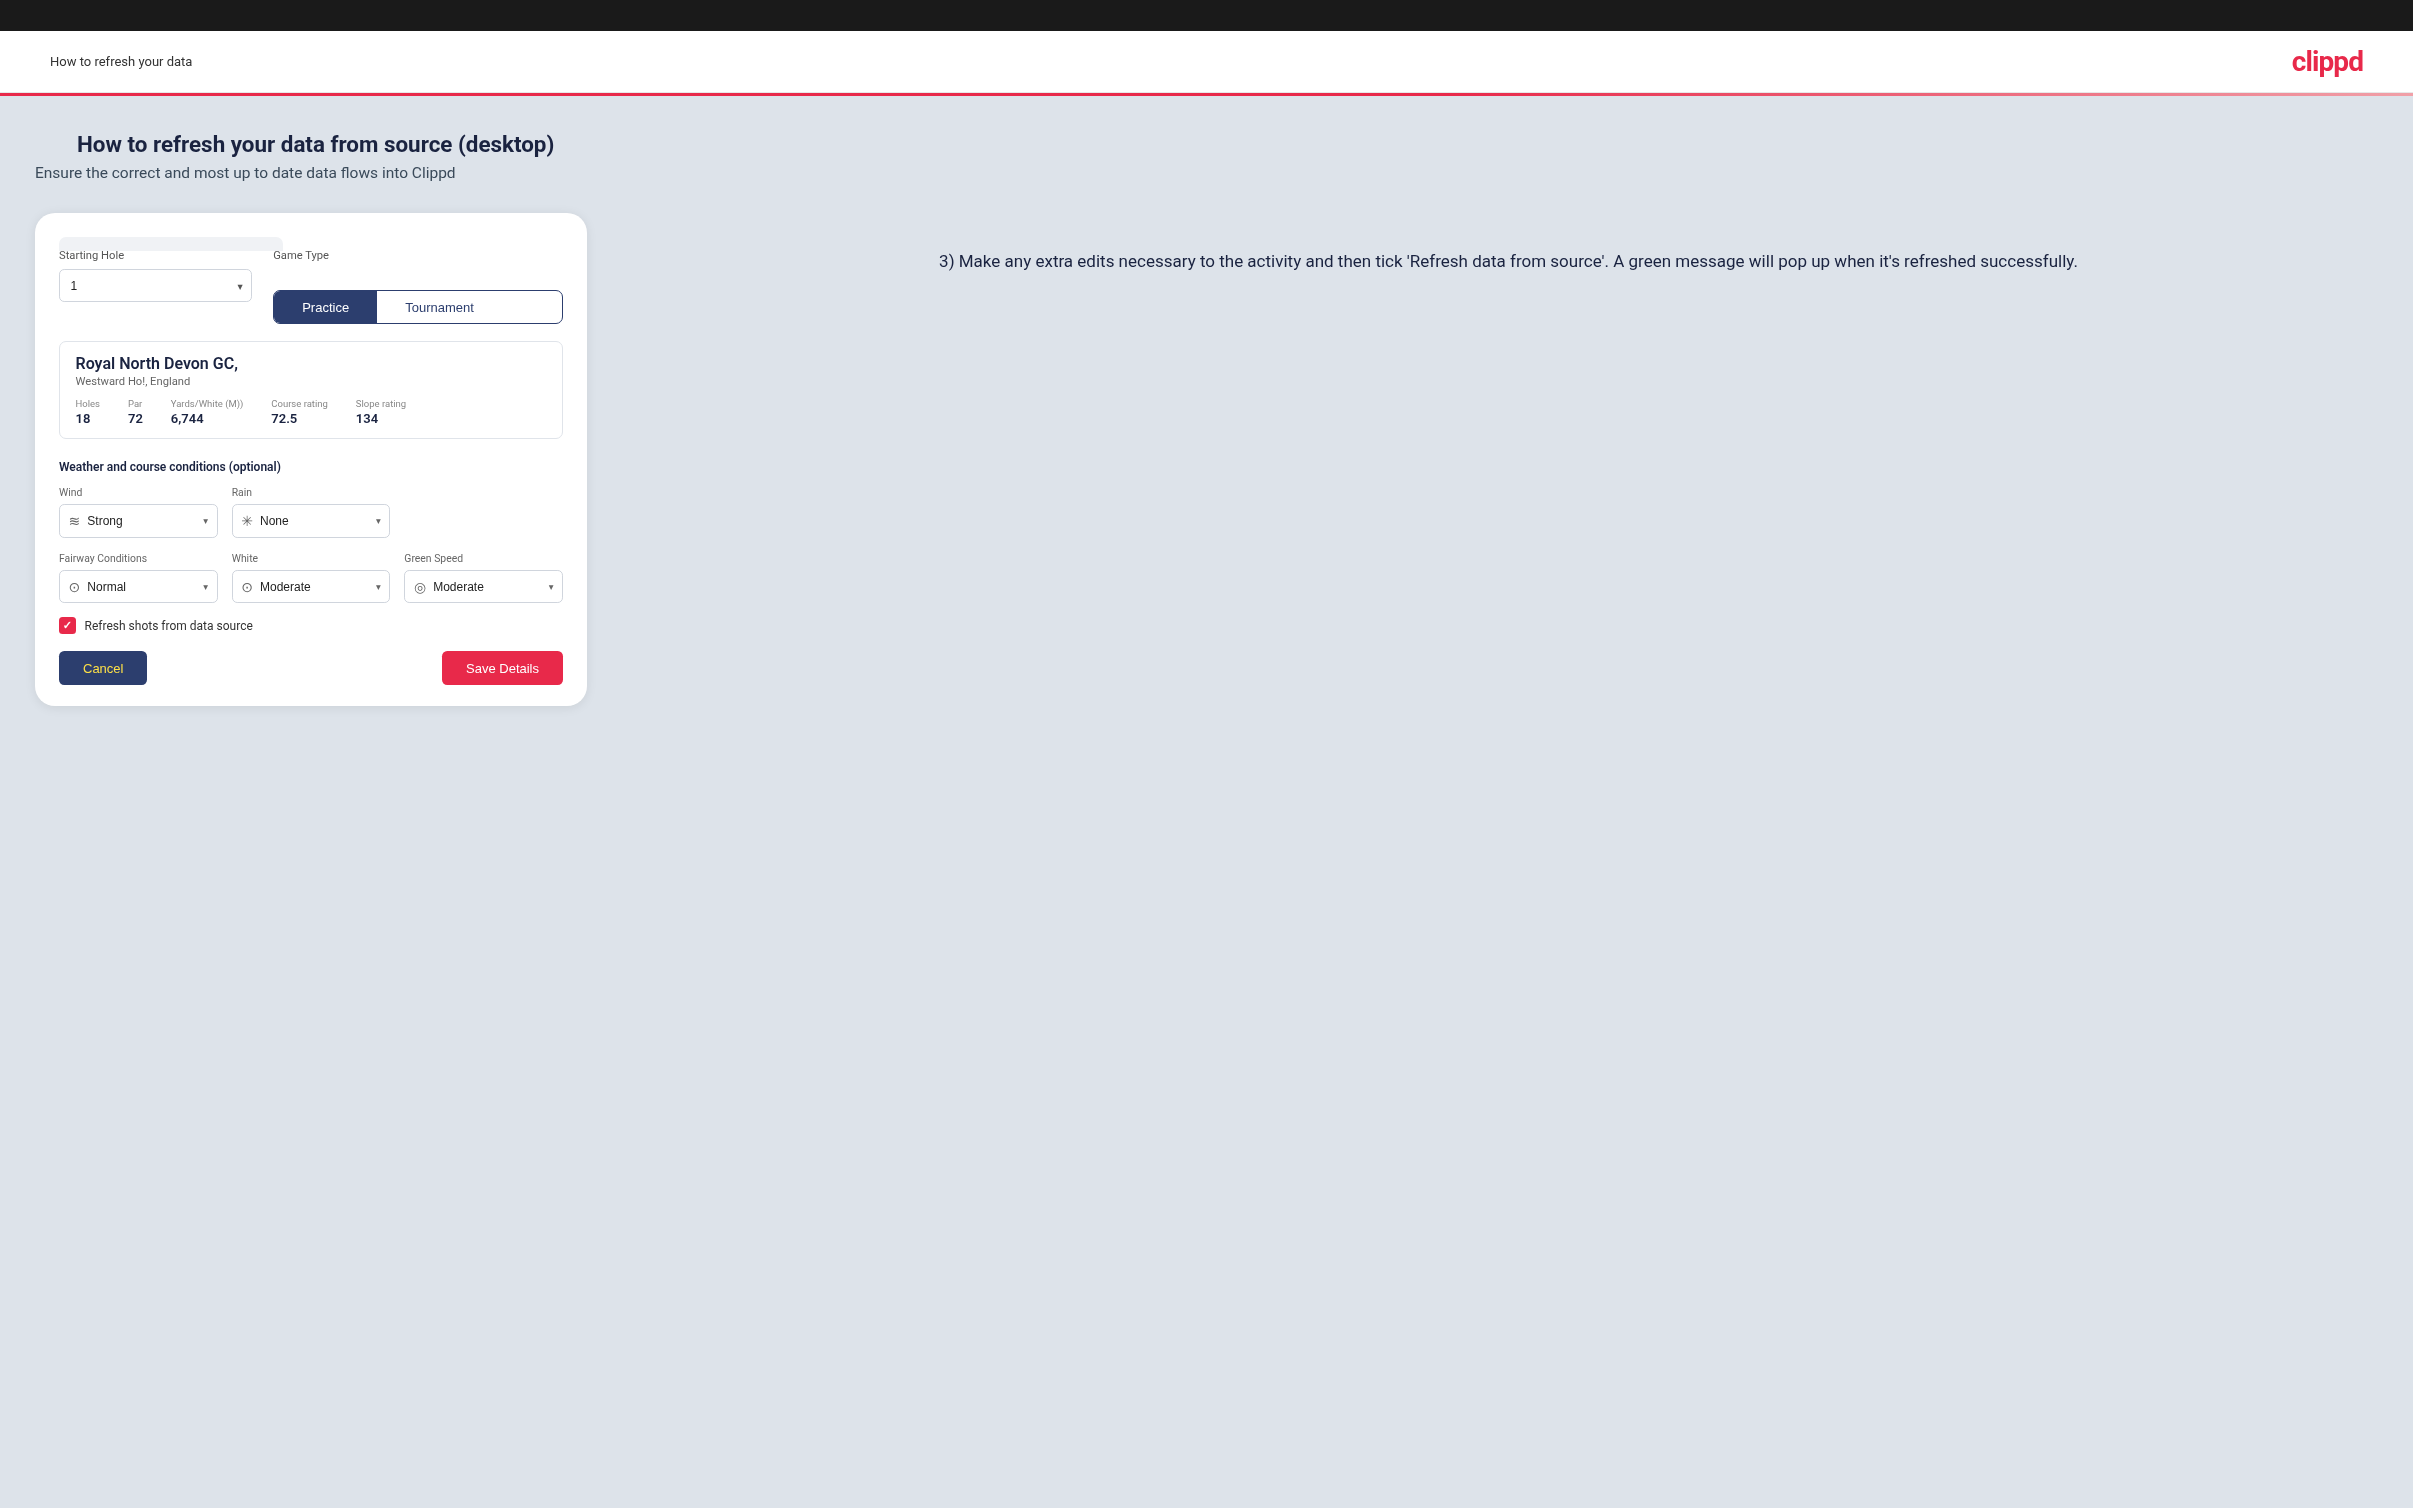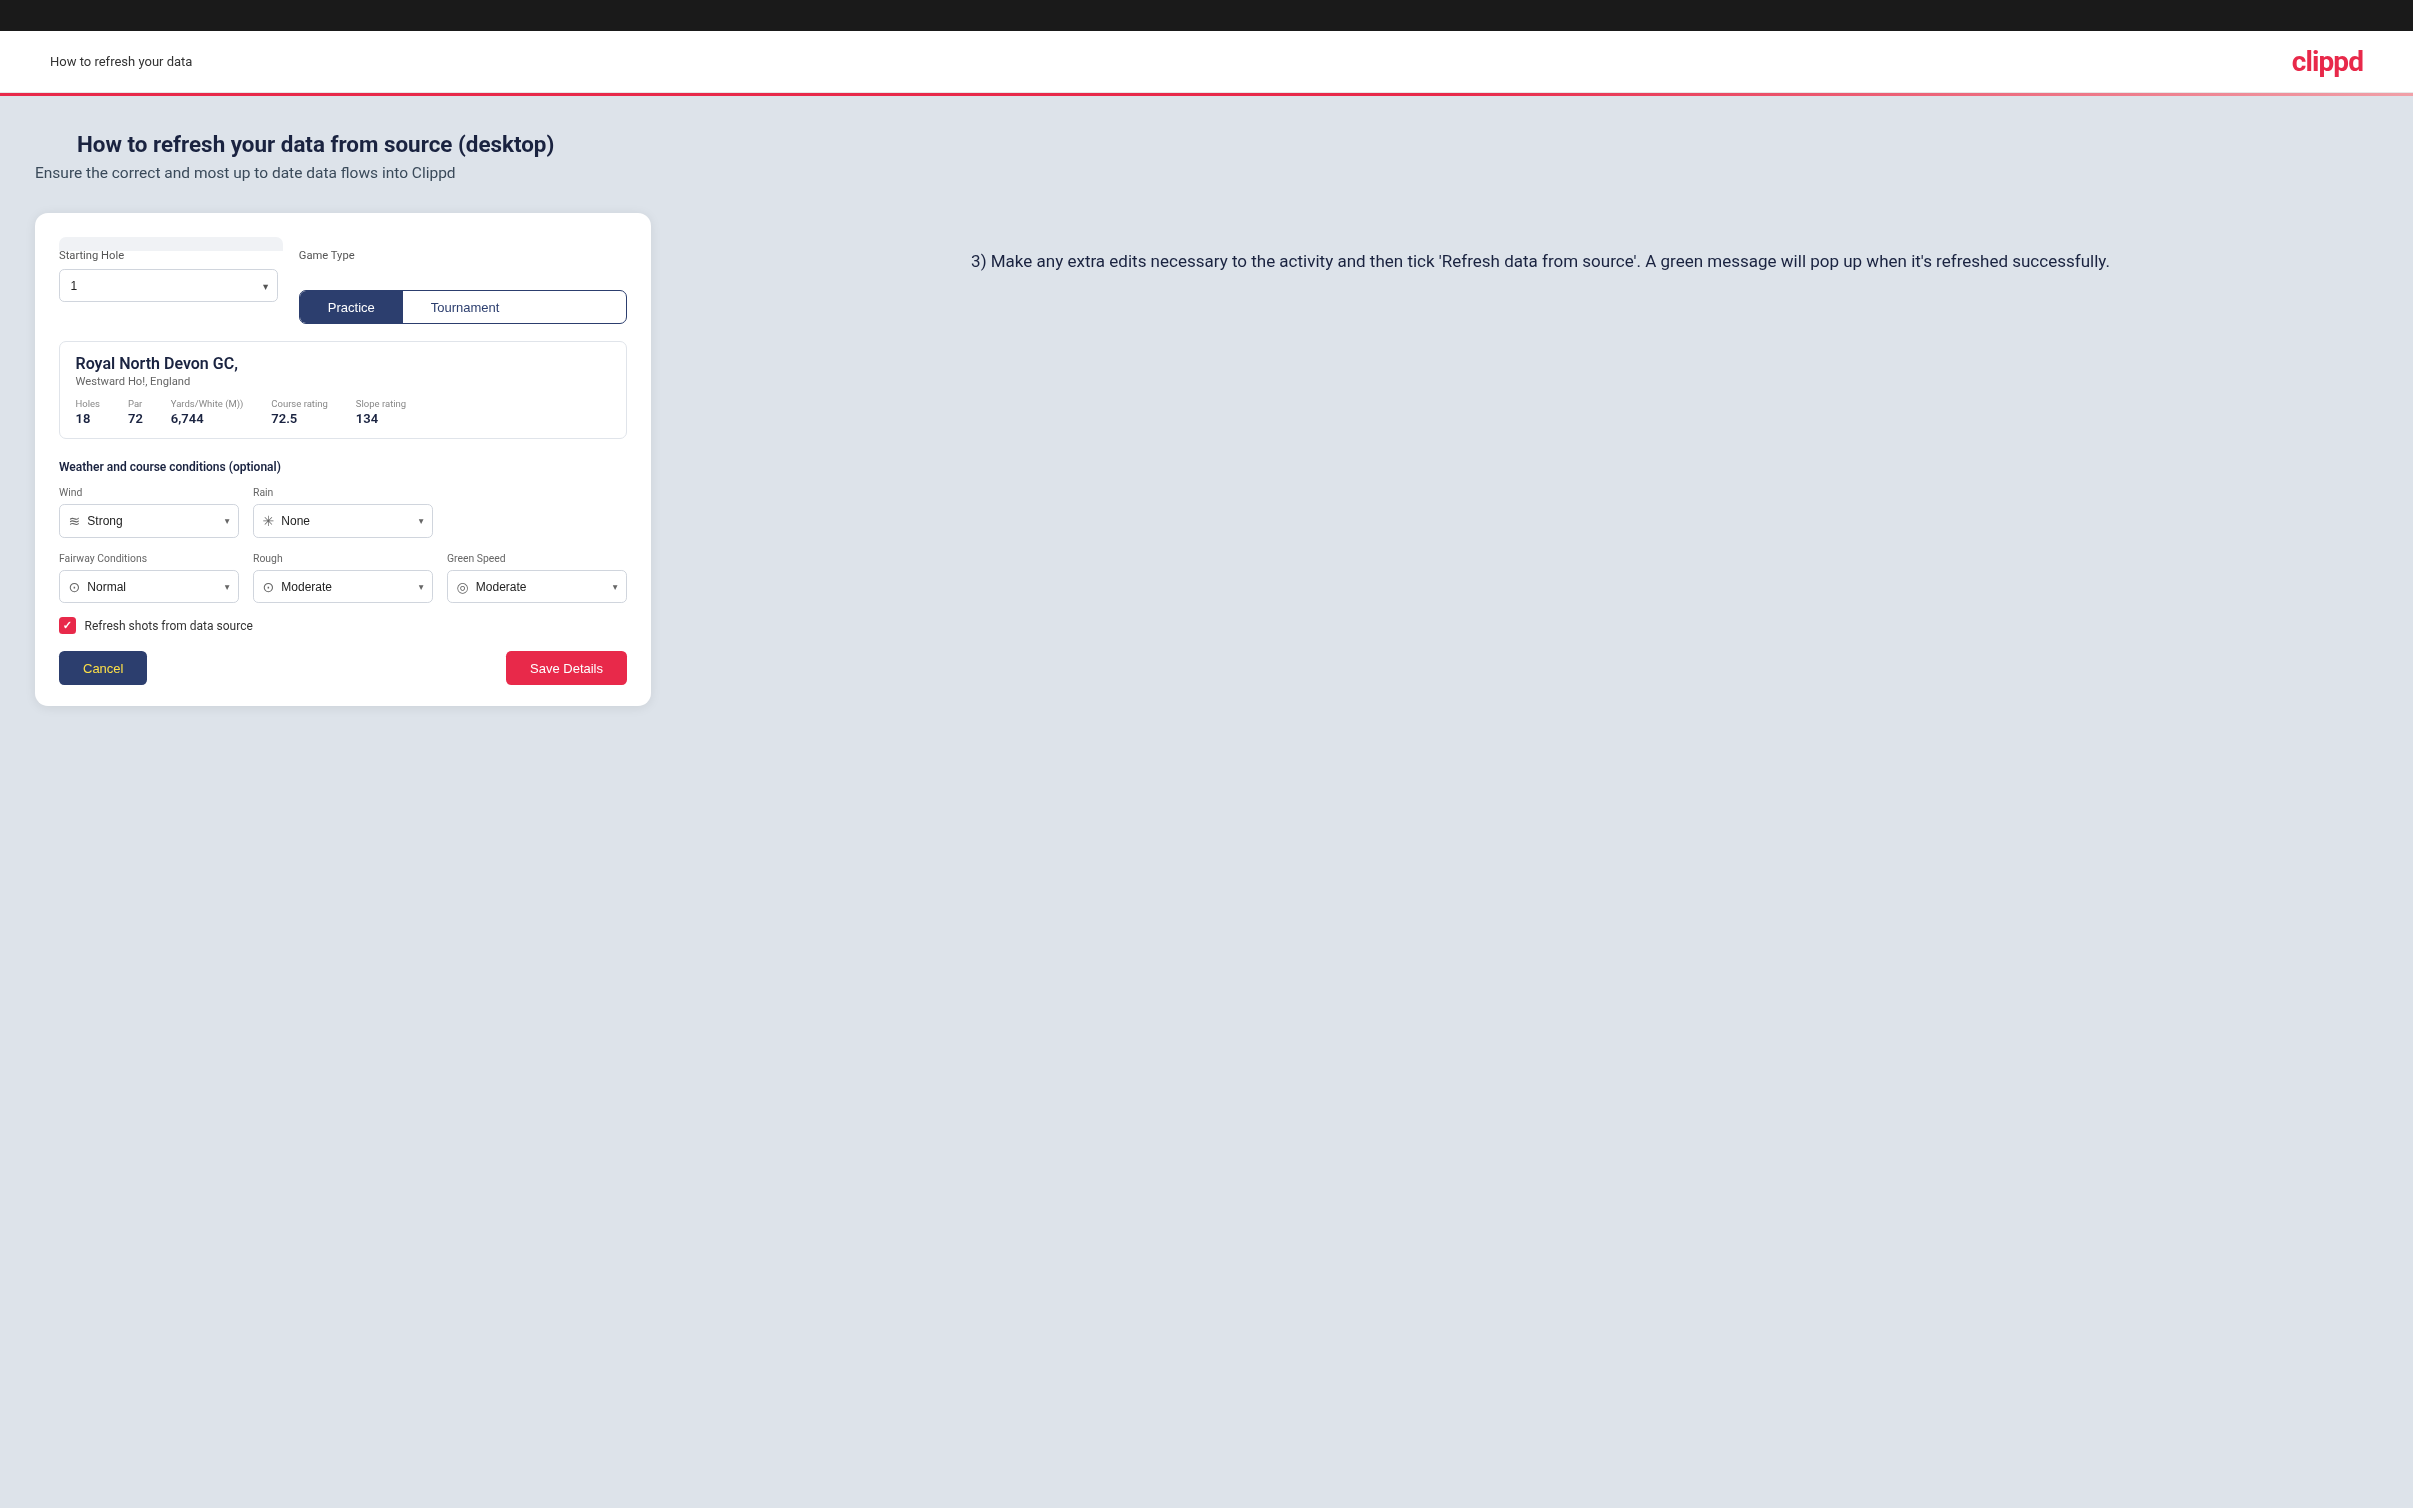--- a/index.html
+++ b/index.html
@@ -52,23 +52,23 @@
       color: #3a4a5a;
       margin-bottom: 31px;
     }
     .content-layout {
       display: flex;
       gap: 52px;
       align-items: flex-start;
     }
     .card {
       background: #fff;
-      border-radius: 13px;
+      border-radius: 20px;
       padding: 24px 24px 21px 24px;
-      width: 616px;
+      width: 552px;
       min-width: 500px;
       box-shadow: 0 1.7px 10.4px rgba(0,0,0,0.08);
     }
     .field-row {
       display: flex;
       gap: 21px;
       margin-bottom: 17px;
     }
     .field-group {
       flex: 1;
@@ -398,21 +398,21 @@
             <span class="dropdown-icon">⊙</span>
             <select>
               <option>Normal</option>
               <option>Soft</option>
               <option>Hard</option>
             </select>
             <span class="dropdown-chevron">▾</span>
           </div>
         </div>
         <div class="condition-group">
-          <div class="condition-label">Rough</div>
+          <div class="condition-label">White</div>
           <div class="dropdown-with-icon">
             <span class="dropdown-icon">⊙</span>
             <select>
               <option>Moderate</option>
               <option>Light</option>
               <option>Heavy</option>
             </select>
             <span class="dropdown-chevron">▾</span>
           </div>
         </div>

